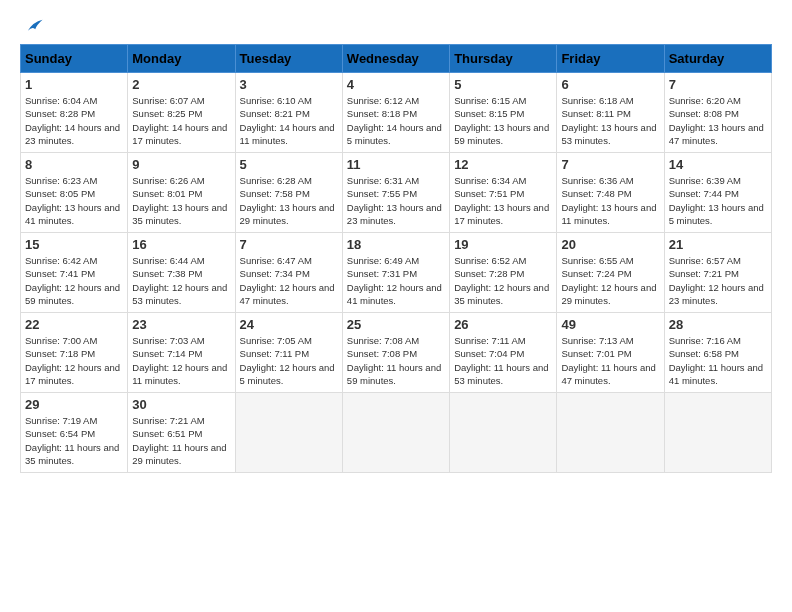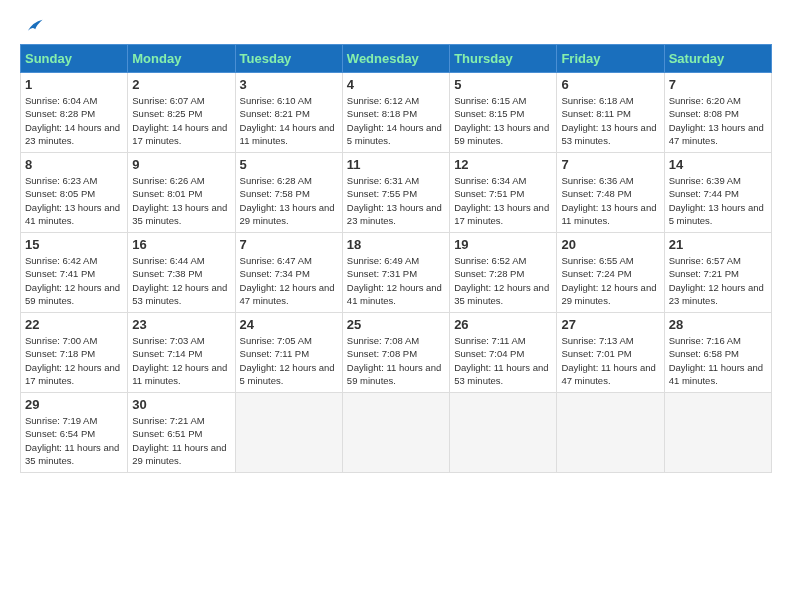--- a/index.html
+++ b/index.html
@@ -54,21 +54,21 @@
       font-size: 14px;
       color: #333;
     }
     .calendar {
       width: 100%;
       border-collapse: collapse;
       table-layout: fixed;
     }
     .calendar thead tr th {
       background: #1a6fbd;
-      color: #86efac;
+      color: #000000;
       font-size: 13px;
       font-weight: bold;
       padding: 6px 4px;
       text-align: left;
       border: 1px solid #4a8fd4;
     }
     .calendar tbody tr td {
       vertical-align: top;
       padding: 4px 4px 4px 4px;
       border: 1px solid #ddd;
@@ -233,21 +233,21 @@
           </td>
           <td>
             <span class="day-num">25</span>
 <div class="day-info">Sunrise: 7:08 AM<br>Sunset: 7:08 PM<br>Daylight: 11 hours and 59 minutes.</div>
           </td>
           <td>
             <span class="day-num">26</span>
 <div class="day-info">Sunrise: 7:11 AM<br>Sunset: 7:04 PM<br>Daylight: 11 hours and 53 minutes.</div>
           </td>
           <td>
-            <span class="day-num">27</span>
+            <span class="day-num">49</span>
 <div class="day-info">Sunrise: 7:13 AM<br>Sunset: 7:01 PM<br>Daylight: 11 hours and 47 minutes.</div>
           </td>
           <td>
             <span class="day-num">28</span>
 <div class="day-info">Sunrise: 7:16 AM<br>Sunset: 6:58 PM<br>Daylight: 11 hours and 41 minutes.</div>
           </td>
         </tr>
         <tr class="last-row">
           <td>
             <span class="day-num">29</span>

